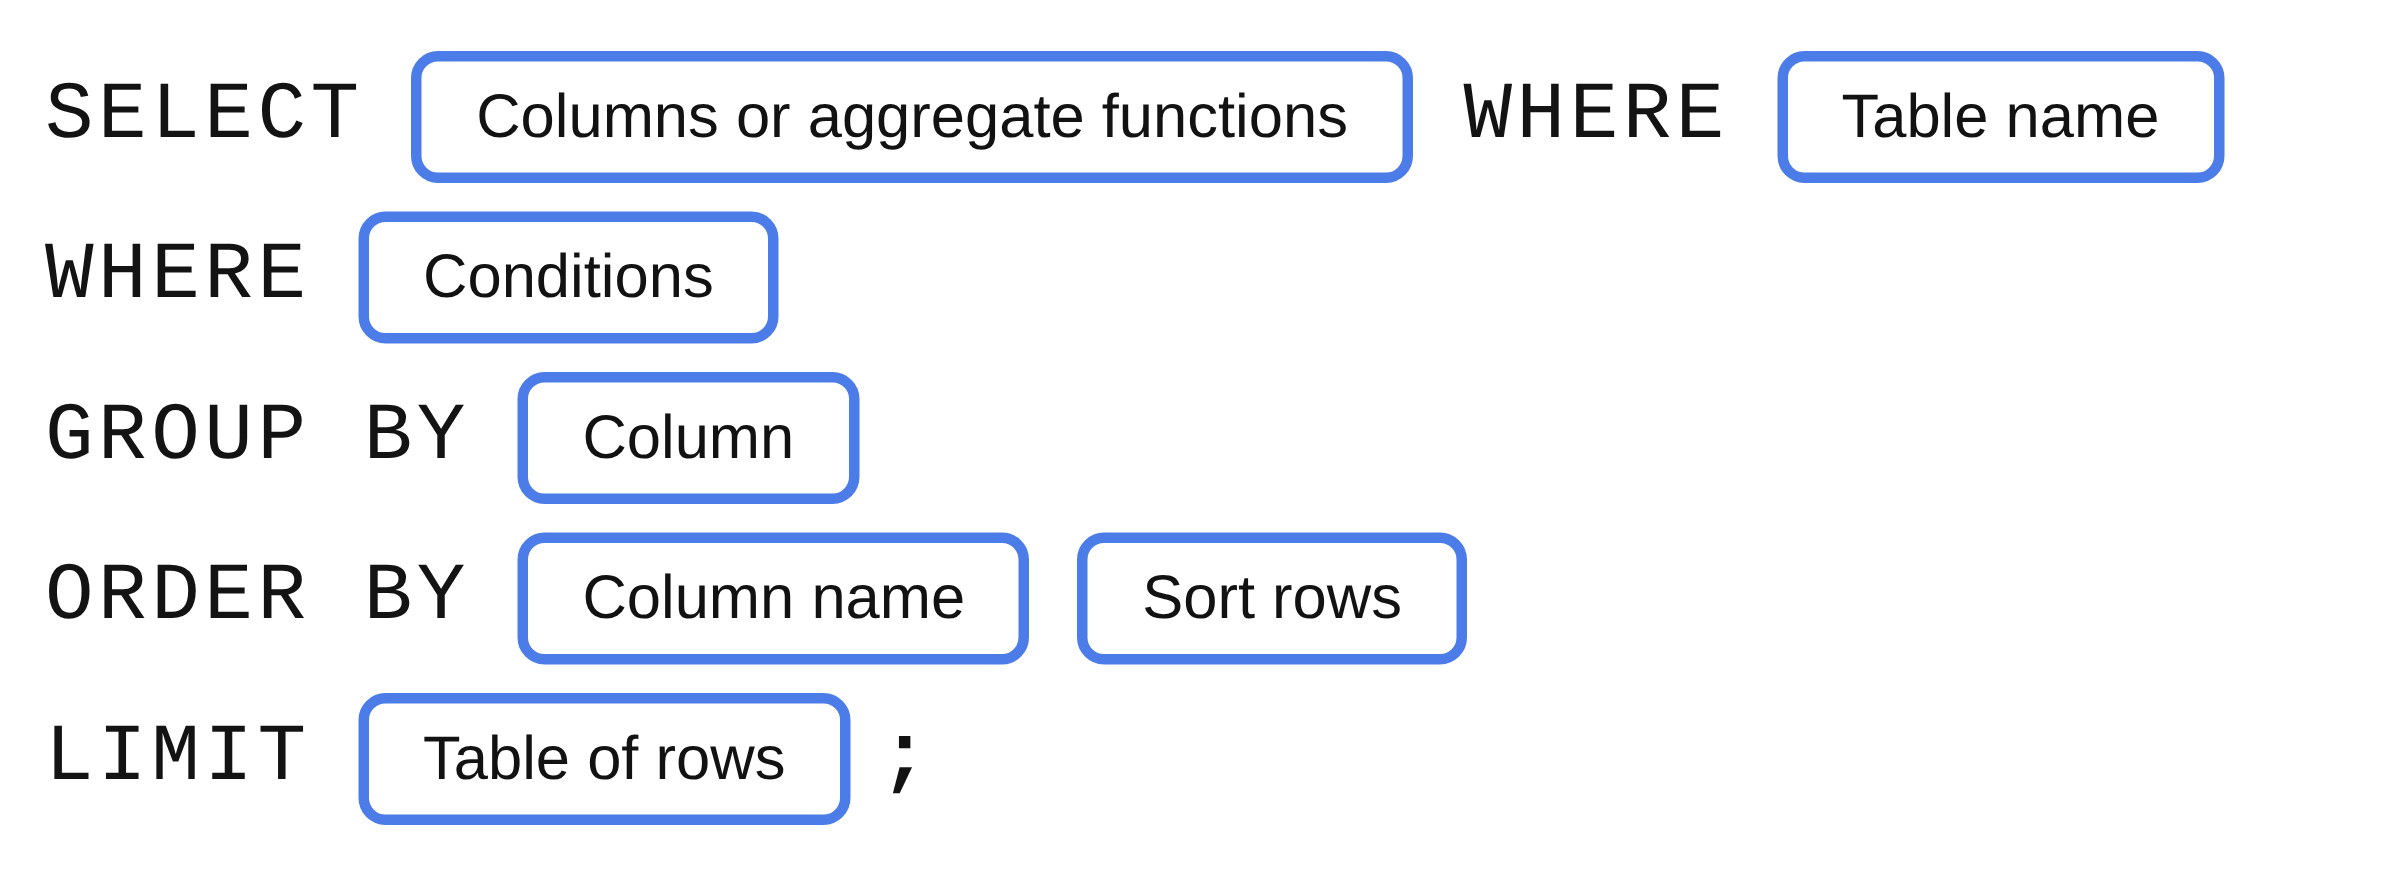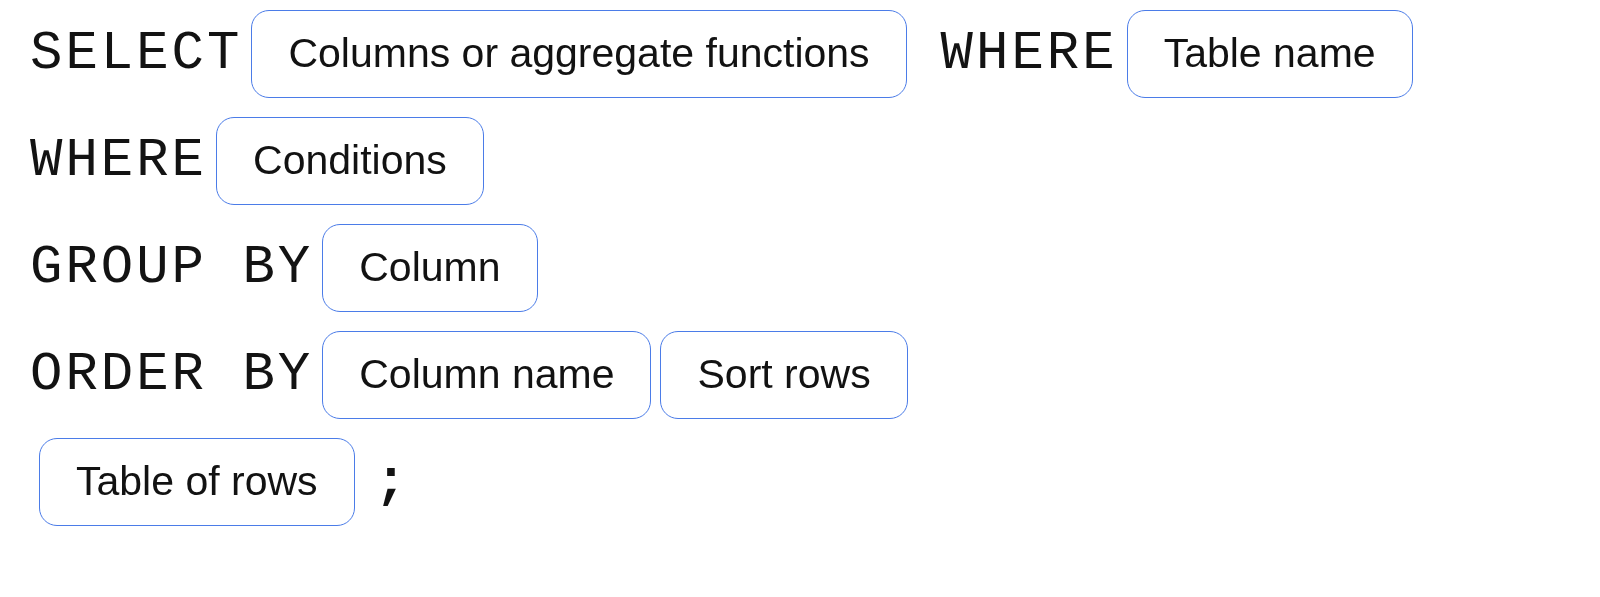--- a/index.html
+++ b/index.html
@@ -7,21 +7,21 @@
     padding: 0;
     background: #ffffff;
     width: 1600px;
     height: 597px;
     overflow: hidden;
   }
   .canvas {
     box-sizing: border-box;
     width: 1600px;
     height: 450px;
-    padding: 0 0 0 30px;
+    padding: 24px 0 0 30px;
     background: #ffffff;
     text-align: center;
   }
   .row {
     display: flex;
     align-items: center;
     height: 107px;
   }
   .kw {
     font-family: "Liberation Mono", "DejaVu Sans Mono", monospace;
@@ -32,25 +32,25 @@
     line-height: 1;
     flex: 0 0 auto;
   }
   .kw.after-box { margin-left: 34px; }
   .box {
     box-sizing: border-box;
     display: flex;
     align-items: center;
     justify-content: center;
     height: 88px;
-    border: 1px solid #0f766e;
+    border: 7px solid #0f766e;
     border-radius: 18px;
     background: #ffffff;
     padding: 0 36px;
-    margin-left: 9px;
+    margin-left: 32px;
     font-family: "Liberation Sans", "DejaVu Sans", sans-serif;
     font-size: 41px;
     color: #121212;
     white-space: nowrap;
     line-height: 1;
     flex: 0 0 auto;
   }
   .punct {
     font-family: "Liberation Mono", "DejaVu Sans Mono", monospace;
     font-size: 54px;
@@ -83,17 +83,18 @@
     <span class="box" style="border-color: rgb(75, 124, 232);">Column</span>
   </div>
 
   <div class="row">
     <span class="kw">ORDER BY</span>
     <span class="box" style="border-color: rgb(75, 124, 232);">Column name</span>
     <span class="box" style="border-color: rgb(75, 124, 232);">Sort rows</span>
   </div>
 
   <div class="row">
+    <span class="kw">LIMIT</span>
     <span class="box" style="border-color: rgb(75, 124, 232);">Table of rows</span>
     <span class="punct">;</span>
   </div>
 
 </div>
 
 </body></html>

